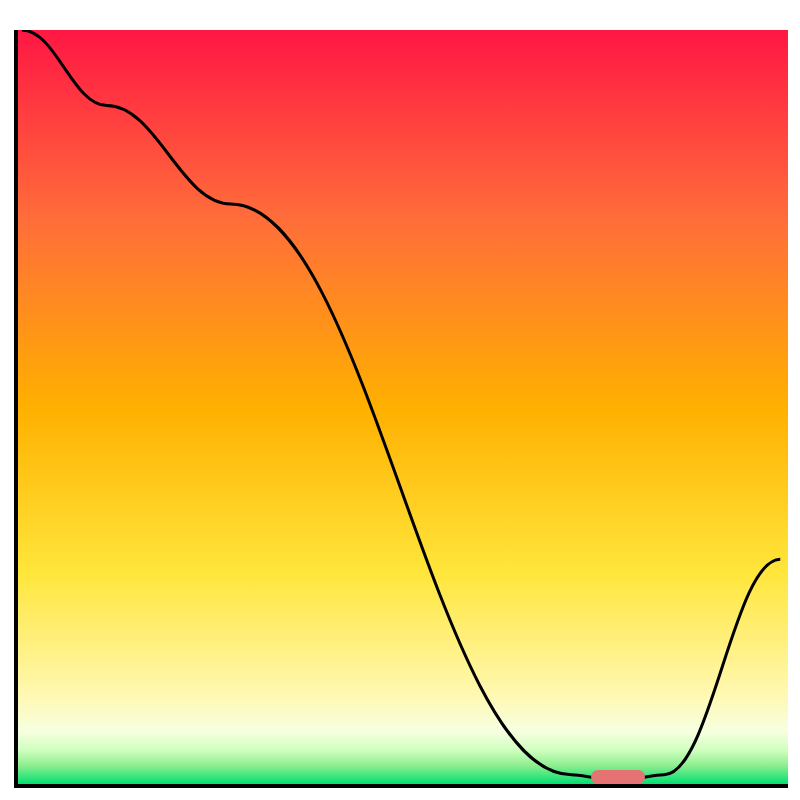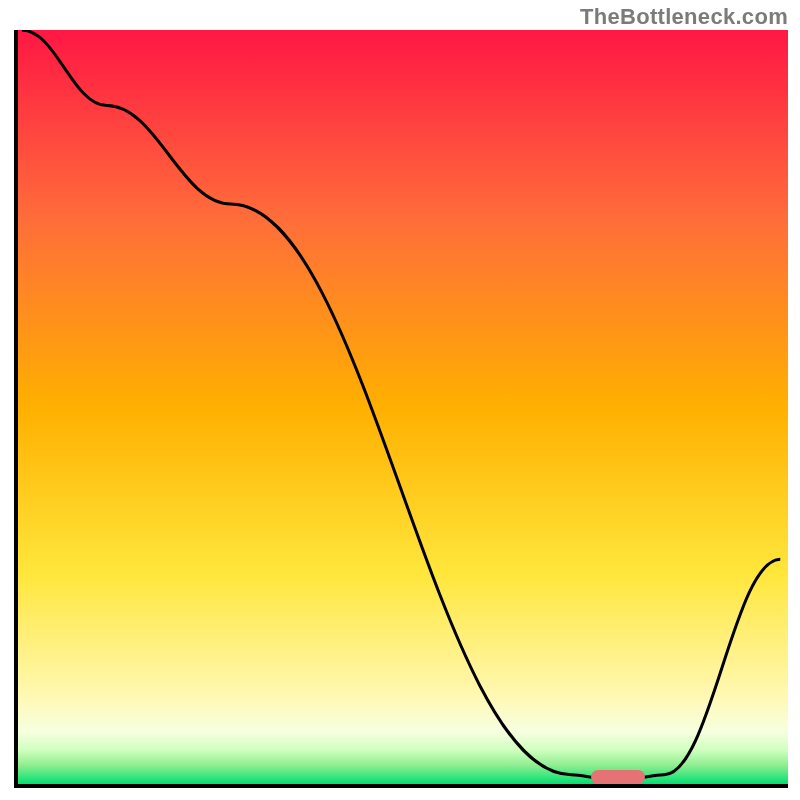--- a/index.html
+++ b/index.html
@@ -39,21 +39,20 @@
     height: 14px;
     border-radius: 7px;
     background: #e57373;
   }
 </style>
 </head>
 <body>
 
 <div class="wrap">
 
-  <div class="watermark">TheBottleneck.com</div>
 
   <div class="plot">
     <svg id="svg" width="774" height="760" viewBox="0 0 774 760">
       <defs>
         <linearGradient id="bg" x1="0" y1="0" x2="0" y2="1">
             <stop offset="0%" stop-color="#ff1744"></stop>
             <stop offset="25%" stop-color="#ff6d3a"></stop>
             <stop offset="50%" stop-color="#ffb000"></stop>
             <stop offset="72%" stop-color="#ffe63b"></stop>
             <stop offset="88%" stop-color="#fff8b0"></stop>

